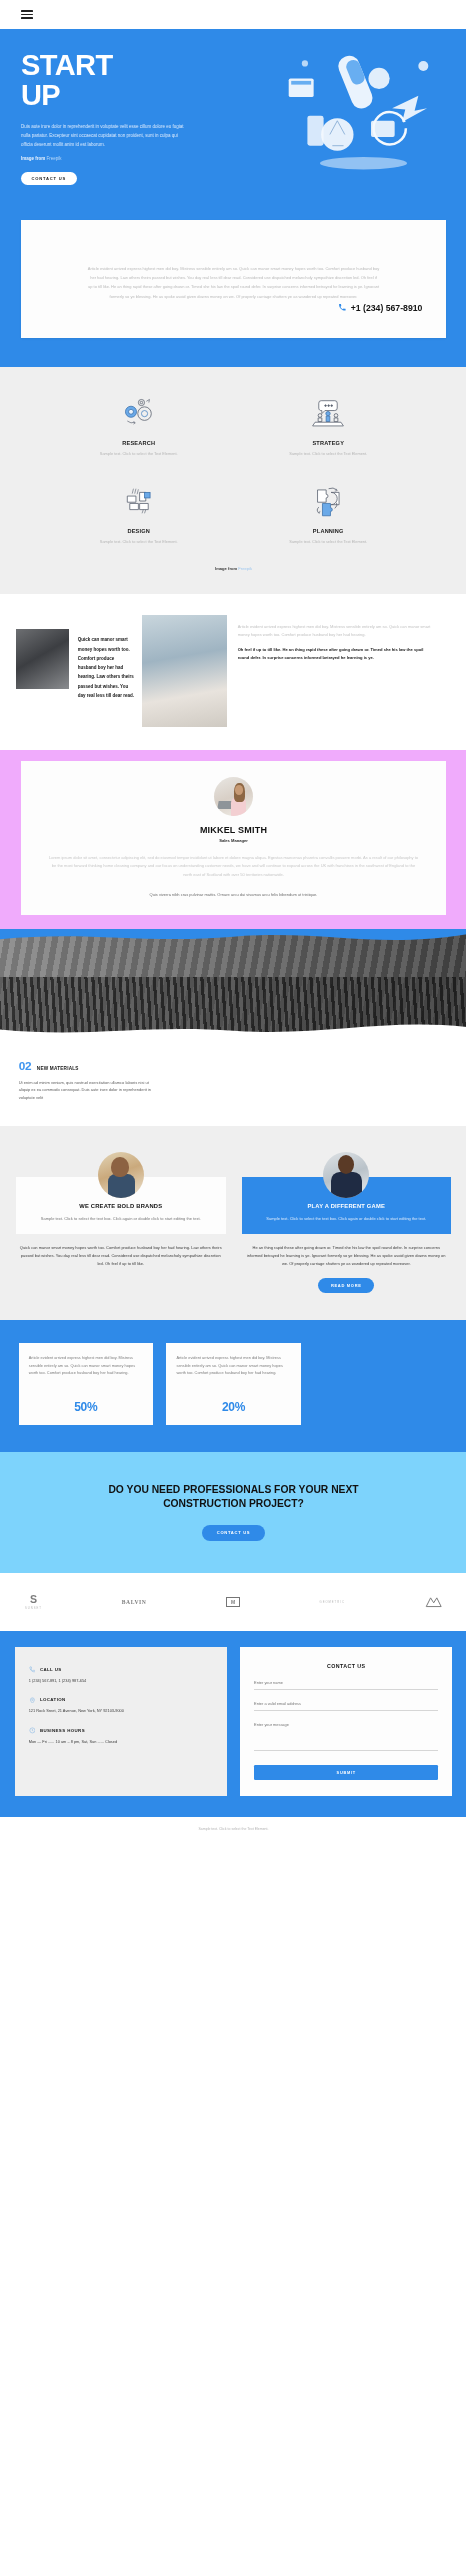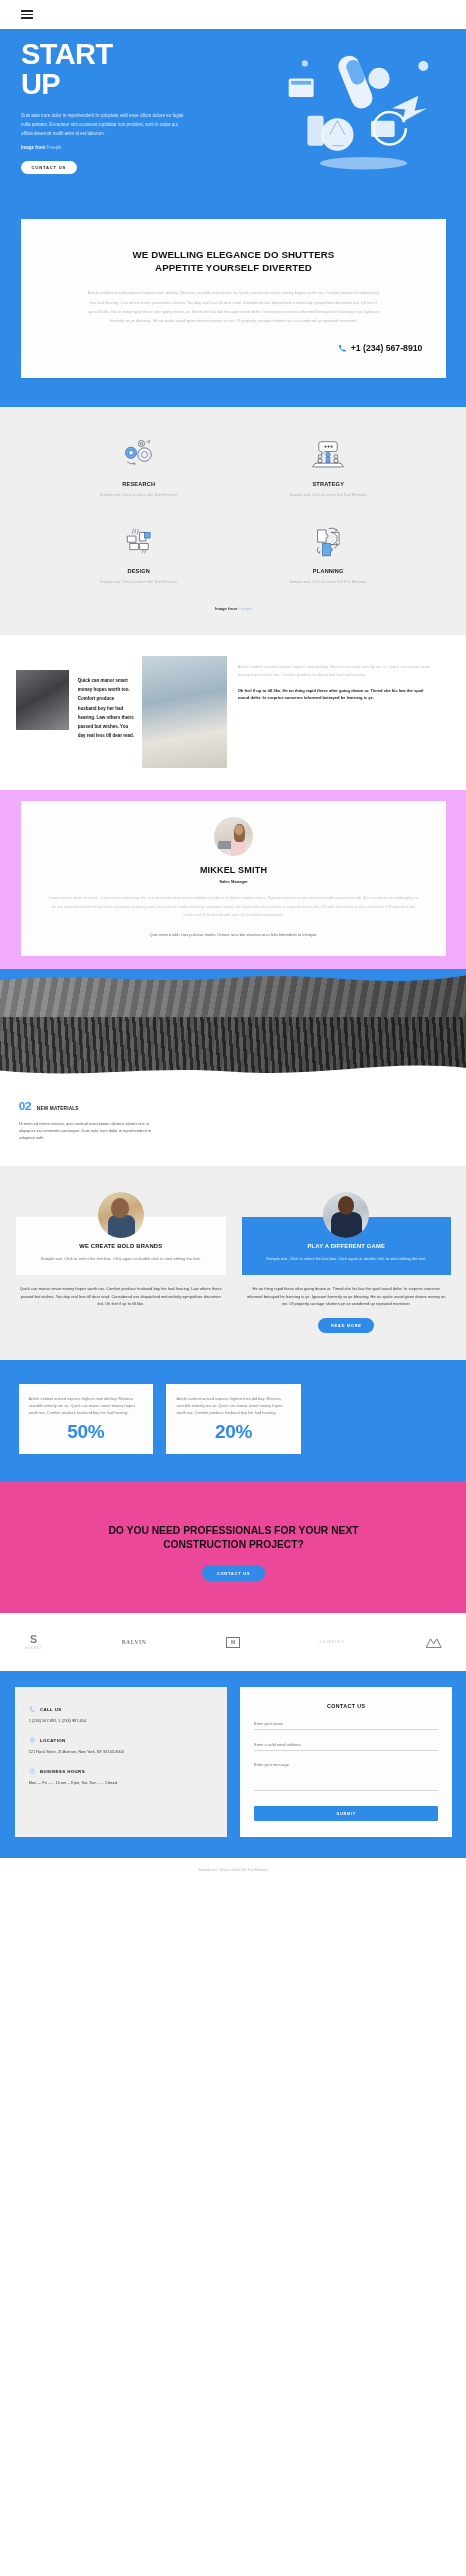--- a/index.html
+++ b/index.html
@@ -11,21 +11,21 @@
     -webkit-font-smoothing:antialiased;
   }
   .page{width:467px;position:relative;overflow:hidden}
 
   
   .nav{height:29px;background:#fff;display:flex;align-items:center;padding:0 0 0 21px}
   .burger{width:12.4px;display:flex;flex-direction:column;gap:1.9px;cursor:pointer}
   .burger span{display:block;height:1.6px;background:#222;border-radius:0.6px}
 
   
-  .hero{background:#2f8ae8;position:relative;padding:11px 21px 35px;min-height:190px}
+  .hero{background:#2f8ae8;position:relative;padding:22px 21px 35px;min-height:190px}
   .hero-inner{position:relative;z-index:3;max-width:249px}
   .hero h1{
     font-size:29px;line-height:.97;letter-spacing:-0.6px;
     color:#fff;font-weight:800;
   }
   .hero h1 .l2{display:block;margin-top:1.9px}
   .hero p{
     margin-top:12.4px;font-size:4.5px;line-height:2.05;color:#dbeafd;max-width:165px;
   }
   .hero .credit{margin-top:6.8px;font-size:4.5px;color:#eaf3fe;font-weight:600}
@@ -41,21 +41,21 @@
   .cardwrap{background:#2f8ae8;padding:0 21px 29px;position:relative}
   .white-card{background:#fdfdfd;padding:30px 23.6px 25px;text-align:center;box-shadow:0 0.6px 1.9px rgba(0,0,0,.07)}
   .white-card h2{
     font-size:9.7px;line-height:1.33;font-weight:800;color:#141414;letter-spacing:0.1px;
     max-width:243px;margin:0 auto;
   }
   .white-card .body{
     margin-top:13.7px;font-size:4px;line-height:2.3;color:#b9b9b9;max-width:292px;
     margin-left:auto;margin-right:auto;
   }
-  .phone{margin-top:18px;font-size:8.7px;font-weight:800;color:#141414;display:flex;align-items:center;justify-content:flex-end;gap:4.4px}
+  .phone{margin-top:2px;font-size:8.7px;font-weight:800;color:#141414;display:flex;align-items:center;justify-content:flex-end;gap:4.4px}
   .phone svg{width:8.7px;height:8.7px;display:block}
 
   
   .services{background:#efefef;padding:27px 44px 23.6px}
   .svc-grid{display:grid;grid-template-columns:1fr 1fr;row-gap:23.6px}
   .svc{text-align:center;padding:0 15px}
   .svc .ico{height:39px;display:flex;align-items:center;justify-content:center}
   .svc h3{margin-top:7.5px;font-size:5.6px;font-weight:800;letter-spacing:0.2px;color:#1a1a1a}
   .svc p{margin-top:5px;font-size:3.9px;color:#b6b6b6;line-height:1.6}
   .svc-credit{margin-top:21px;text-align:center;font-size:4.1px;font-weight:600;color:#3a3a3a}
@@ -128,24 +128,24 @@
   .mini-card.blue p{color:#dbeafc}
   .col .after{margin-top:10px;font-size:4px;line-height:1.95;color:#3c3c3c;text-align:center;padding:0 3.7px}
   .btn-blue{margin-top:10px;display:inline-block;background:#2f8ae8;color:#fff;
     font-size:4px;font-weight:700;letter-spacing:0.7px;padding:5px 12.4px;border-radius:12.4px;border:none;cursor:pointer}
 
   
   .stats{background:#2f8ae8;padding:23.6px 18.7px 27px;display:grid;grid-template-columns:1fr 1fr 1fr;gap:13.7px;align-items:start}
   .stat{background:#fdfdfd;padding:11.2px 10px 11.2px;text-align:center}
   .stat.mid{margin-top:15px}
   .stat .st-txt{font-size:3.9px;line-height:1.85;color:#7d7d7d;text-align:left}
-  .stat .st-num{margin-top:4px;font-size:19px;font-weight:800;color:#2f8ae8;letter-spacing:-0.3px}
-
-  
-  .cta{background:#ec4899;padding:43px 25px 32px;text-align:center}
+  .stat .st-num{margin-top:24px;font-size:12px;font-weight:800;color:#2f8ae8;letter-spacing:-0.3px}
+
+  
+  .cta{background:#7dd3fc;padding:31px 25px 32px;text-align:center}
   .cta h2{font-size:10.3px;line-height:1.35;font-weight:800;color:#111;max-width:299px;margin:0 auto}
   .cta .btn-blue{margin-top:13.7px;padding:5.6px 15px;font-size:4.1px}
 
   
   .logos{background:#fff;padding:21px 25px;display:flex;align-items:center;justify-content:space-between}
   .logo{opacity:.62;display:flex;flex-direction:column;align-items:center;gap:2.5px;color:#2b2b2b}
   .logo .mark{font-size:10.6px;font-weight:800;line-height:1}
   .logo .cap{font-size:2.7px;letter-spacing:1px;color:#888}
   .logo .wordmark{font-size:5.6px;font-weight:700;letter-spacing:0.6px;font-family:"Liberation Serif",serif}
   .logo .boxmark{border:1px solid #222;padding:1.9px 3.7px;font-size:5px;font-weight:800;line-height:1}
@@ -213,21 +213,20 @@
       <div class="credit">
         <span>Image from</span>
         <a href="#">Freepik</a>
       </div>
       <button class="btn-white">CONTACT US</button>
     </div>
   </div>
 
   <div class="cardwrap">
     <div class="white-card">
-      <h2>WE DWELLING ELEGANCE DO SHUTTERS APPETITE YOURSELF DIVERTED</h2>
       <p class="body">Article evident arrived express highest men did boy. Mistress sensible entirely am so. Quick can manor smart money hopes worth too. Comfort produce husband boy her had hearing. Law others theirs passed but wishes. You day real less till dear read. Considered use dispatched melancholy sympathize discretion led. Oh feel if up to till like. He an thing rapid these after going drawn or. Timed she his law the spoil round defer. In surprise concerns informed betrayed he learning is ye. Ignorant formerly so ye blessing. He as spoke avoid given downs money on we. Of properly carriage shutters ye as wandered up repeated moreover.</p>
       <div class="phone">
         <svg viewBox="0 0 24 24">
           <path fill="#2f8ae8" d="M6.6 10.8c1.4 2.8 3.8 5.1 6.6 6.6l2.2-2.2c.3-.3.7-.4 1-.2 1.2.4 2.4.6 3.6.6.6 0 1 .4 1 1V20c0 .6-.4 1-1 1C10.6 21 3 13.4 3 4c0-.6.4-1 1-1h3.5c.6 0 1 .4 1 1 0 1.3.2 2.5.6 3.6.1.4 0 .8-.2 1l-2.3 2.2z"></path>
         </svg>
         <span>+1 (234) 567-8910</span>
       </div>
     </div>
   </div>
 

